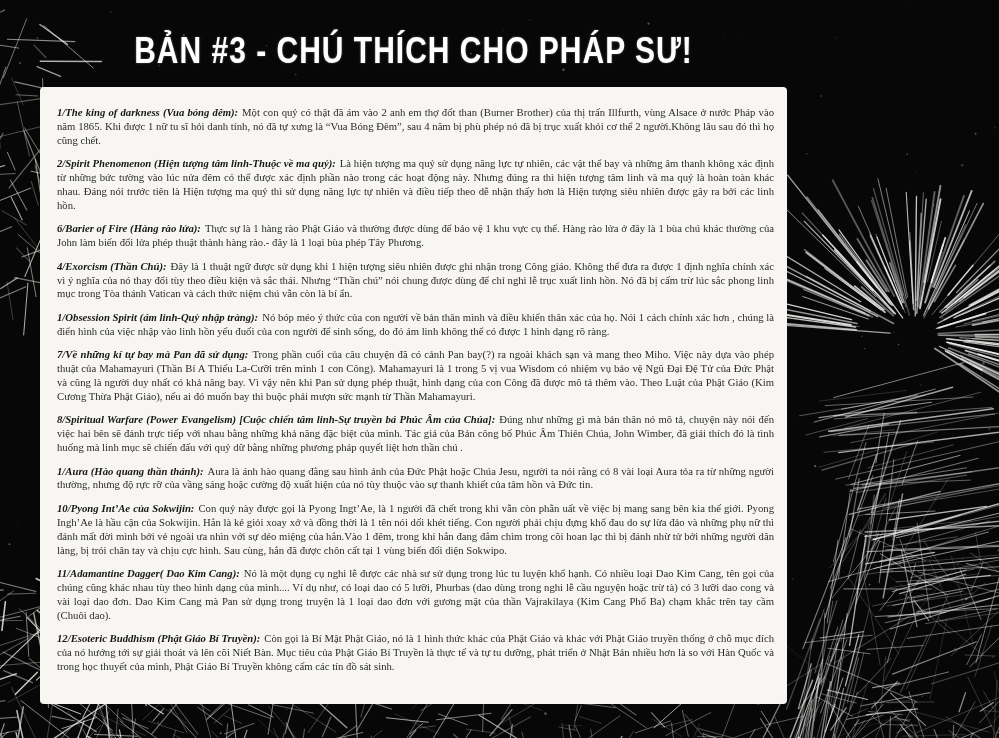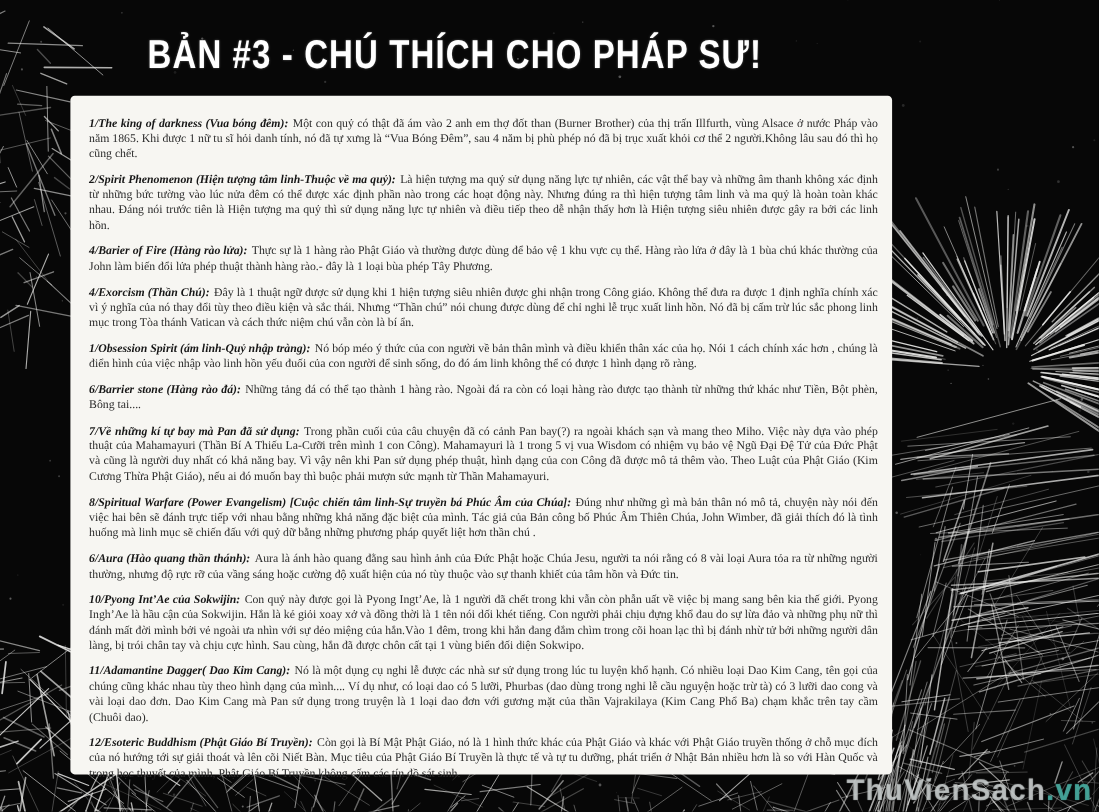--- a/index.html
+++ b/index.html
@@ -6,21 +6,21 @@
   .page{position:relative;width:999px;height:738px;background:#070707;overflow:hidden;
         font-family:"Liberation Serif", serif;}
   #bg-art{position:absolute;left:0;top:0;z-index:0;}
   .title-wrap{position:absolute;left:40px;top:34px;width:747px;text-align:center;z-index:2;}
   .title-wrap h1{margin:0;display:inline-block;color:#ffffff;
         font-family:"Liberation Sans", sans-serif;font-weight:800;font-size:30px;
         letter-spacing:1px;transform:scaleY(1.22);transform-origin:center;
         text-shadow:0 0 2px rgba(255,255,255,.35);white-space:nowrap;}
   .notes-panel{position:absolute;left:40px;top:87px;width:747px;height:617px;z-index:3;
         background:#f7f6f2;border-radius:4px;box-sizing:border-box;
-        padding:19px 13px 0 17px;color:#2b2b2b;margin-left:24px;}
+        padding:19px 13px 0 17px;color:#2b2b2b;}
   .note{margin:0 0 9.5px 0;font-size:10.7px;line-height:13.9px;text-align:justify;}
   .nh{font-weight:bold;font-style:italic;color:#161616;margin-right:4px;}
   .nb{color:#2b2b2b;}
   .watermark{position:absolute;right:6px;bottom:4px;z-index:4;
         font-family:"Liberation Sans", sans-serif;font-weight:bold;font-size:27px;
         letter-spacing:1px;color:rgba(190,196,196,0.40);
         text-shadow:0 0 1px rgba(240,245,245,.75), 0 1px 1px rgba(0,0,0,.6);}
   .watermark .vn{color:rgba(62,156,146,0.78);
         text-shadow:0 0 1px rgba(110,220,205,.8), 0 1px 1px rgba(0,0,0,.6);}
 </style>
@@ -885,46 +885,42 @@
   </div>
 
   <div class="notes-panel">
     <p class="note">
       <span class="nh">1/The king of darkness (Vua bóng đêm):</span><span class="nb">Một con quỷ có thật đã ám vào 2 anh em thợ đốt than (Burner Brother) của thị trấn Illfurth, vùng Alsace ở nước Pháp vào năm 1865. Khi được 1 nữ tu sĩ hỏi danh tính, nó đã tự xưng là “Vua Bóng Đêm”, sau 4 năm bị phù phép nó đã bị trục xuất khỏi cơ thể 2 người.Không lâu sau đó thì họ cũng chết.</span>
     </p>
     <p class="note">
       <span class="nh">2/Spirit Phenomenon (Hiện tượng tâm linh-Thuộc về ma quỷ):</span><span class="nb">Là hiện tượng ma quỷ sử dụng năng lực tự nhiên, các vật thể bay và những âm thanh không xác định từ những bức tường vào lúc nửa đêm có thể được xác định phần nào trong các hoạt động này. Nhưng đúng ra thì hiện tượng tâm linh và ma quỷ là hoàn toàn khác nhau. Đáng nói trước tiên là Hiện tượng ma quỷ thì sử dụng năng lực tự nhiên và điều tiếp theo dễ nhận thấy hơn là Hiện tượng siêu nhiên được gây ra bởi các linh hồn.</span>
     </p>
     <p class="note">
-      <span class="nh">4/Barier of Fire (Hàng rào lửa):</span><span class="nb">Thực sự là 1 hàng rào Phật Giáo và thường được dùng để bảo vệ 1 khu vực cụ thể. Hàng rào lửa ở đây là 1 bùa chú khác thường của John làm biến đổi lửa phép thuật thành hàng rào.- đây là 1 loại bùa phép Tây Phương.</span>
+      <span class="nh">6/Barier of Fire (Hàng rào lửa):</span><span class="nb">Thực sự là 1 hàng rào Phật Giáo và thường được dùng để bảo vệ 1 khu vực cụ thể. Hàng rào lửa ở đây là 1 bùa chú khác thường của John làm biến đổi lửa phép thuật thành hàng rào.- đây là 1 loại bùa phép Tây Phương.</span>
     </p>
     <p class="note">
       <span class="nh">4/Exorcism (Thần Chú):</span><span class="nb">Đây là 1 thuật ngữ được sử dụng khi 1 hiện tượng siêu nhiên được ghi nhận trong Công giáo. Không thể đưa ra được 1 định nghĩa chính xác vì ý nghĩa của nó thay đổi tùy theo điều kiện và sắc thái. Nhưng “Thần chú” nói chung được dùng để chỉ nghi lễ trục xuất linh hồn. Nó đã bị cấm trừ lúc sắc phong linh mục trong Tòa thánh Vatican và cách thức niệm chú vẫn còn  là bí ẩn.</span>
     </p>
     <p class="note">
       <span class="nh">1/Obsession Spirit (ám linh-Quỷ nhập tràng):</span><span class="nb">Nó bóp méo ý thức của con người về bản thân mình và điều khiển thân xác của họ. Nói 1 cách chính xác hơn , chúng là điển hình của việc nhập vào linh hồn yếu đuối của con người để sinh sống, do đó ám linh  không thể có được 1 hình dạng rõ ràng.</span>
     </p>
     <p class="note">
-      <span class="nh">6/Barrier stone (Hàng rào đá):</span><span class="nb">Những tảng đá có thể tạo thành 1 hàng rào. Ngoài đá ra còn có loại hàng rào được tạo thành từ những thứ khác như Tiền, Bột phèn, Bông tai....</span>
-    </p>
-    <p class="note">
       <span class="nh">7/Về những kí tự bay mà Pan đã sử dụng:</span><span class="nb">Trong phần cuối của câu chuyện đã có cảnh Pan bay(?) ra ngoài khách sạn và mang theo Miho. Việc này dựa vào phép thuật của Mahamayuri (Thần Bí A Thiếu La-Cưỡi trên mình 1 con Công). Mahamayuri là 1 trong 5 vị vua Wisdom có nhiệm vụ bảo vệ Ngũ Đại Đệ Tử của Đức Phật  và cũng là người duy nhất có khả năng bay. Vì vậy nên khi Pan sử dụng phép thuật, hình dạng của con Công đã được mô tả thêm vào. Theo Luật của Phật Giáo (Kim Cương Thừa Phật Giáo), nếu ai đó muốn bay thì buộc phải mượn sức mạnh từ Thần Mahamayuri.</span>
     </p>
     <p class="note">
       <span class="nh">8/Spiritual Warfare (Power Evangelism) [Cuộc chiến tâm linh-Sự truyền bá Phúc Âm của Chúa]:</span><span class="nb">Đúng như những gì mà bản thân nó mô tả, chuyện này nói đến việc hai bên sẽ đánh trực tiếp với nhau bằng những khả năng đặc biệt của mình. Tác giả của Bản công bố Phúc Âm Thiên Chúa, John Wimber, đã giải thích đó là tình huống mà linh mục sẽ chiến đấu với quỷ dữ bằng những phương pháp quyết liệt hơn thần chú .</span>
     </p>
     <p class="note">
-      <span class="nh">6/Aura (Hào quang thần thánh):</span><span class="nb">Aura là ánh hào quang đằng sau hình ảnh của Đức Phật hoặc Chúa Jesu, người ta nói rằng có 8 vài  loại Aura tỏa ra từ những người thường, nhưng độ rực rỡ của vầng sáng hoặc cường độ xuất hiện của nó tùy thuộc vào sự thanh khiết của tâm hồn và Đức tin.</span>
+      <span class="nh">1/Aura (Hào quang thần thánh):</span><span class="nb">Aura là ánh hào quang đằng sau hình ảnh của Đức Phật hoặc Chúa Jesu, người ta nói rằng có 8 vài  loại Aura tỏa ra từ những người thường, nhưng độ rực rỡ của vầng sáng hoặc cường độ xuất hiện của nó tùy thuộc vào sự thanh khiết của tâm hồn và Đức tin.</span>
     </p>
     <p class="note">
       <span class="nh">10/Pyong Int’Ae của Sokwijin:</span><span class="nb">Con quỷ này được gọi là Pyong Ingt’Ae, là 1 người đã chết trong khi vẫn còn phẫn uất về việc bị mang sang bên kia thế giới. Pyong Ingh’Ae là hầu cận của Sokwijin. Hắn là kẻ giỏi xoay xở và đồng thời là 1 tên nói dối khét tiếng. Con người phải chịu đựng khổ đau do sự lừa đảo và những phụ nữ thì đánh mất đời mình bởi vẻ ngoài ưa nhìn với sự dẻo miệng của hắn.Vào 1 đêm, trong khi hắn đang đắm chìm trong cõi hoan lạc thì bị đánh nhừ tử bởi những người dân làng, bị trói chân tay và chịu cực hình. Sau cùng, hắn đã được chôn cất tại 1 vùng biển đối diện Sokwipo.</span>
     </p>
     <p class="note">
       <span class="nh">11/Adamantine Dagger( Dao Kim Cang):</span><span class="nb">Nó là một dụng cụ nghi lễ được các nhà sư sử dụng trong lúc tu luyện khổ hạnh. Có nhiều loại Dao Kim Cang, tên gọi của chúng cũng khác nhau tùy theo hình dạng của mình.... Ví dụ như, có loại dao có 5 lưỡi, Phurbas (dao dùng trong nghi lễ cầu nguyện  hoặc trừ tà) có 3 lưỡi dao cong và vài loại dao đơn. Dao Kim Cang mà Pan sử dụng trong truyện là 1 loại dao đơn với gương mặt của thần Vajrakilaya (Kim Cang Phổ Ba) chạm khắc trên tay cầm (Chuôi dao).</span>
     </p>
     <p class="note">
       <span class="nh">12/Esoteric Buddhism (Phật Giáo Bí Truyền):</span><span class="nb">Còn gọi là Bí Mật Phật Giáo, nó là 1 hình thức khác  của Phật Giáo và khác với Phật Giáo truyền thống ở chỗ  mục đích của nó hướng tới sự giải thoát và lên cõi Niết Bàn. Mục tiêu của Phật Giáo Bí Truyền là thực tế và tự tu dưỡng, phát triển ở Nhật Bản nhiều hơn là so với Hàn Quốc và trong học thuyết của mình, Phật Giáo Bí Truyền không cấm các tín đồ sát sinh.</span>
     </p>
   </div>
 
-  <div class="watermark"><span>ThuVienSach</span><span class="vn">.vn</span></div>
 
 </div>
 
 </body></html>

